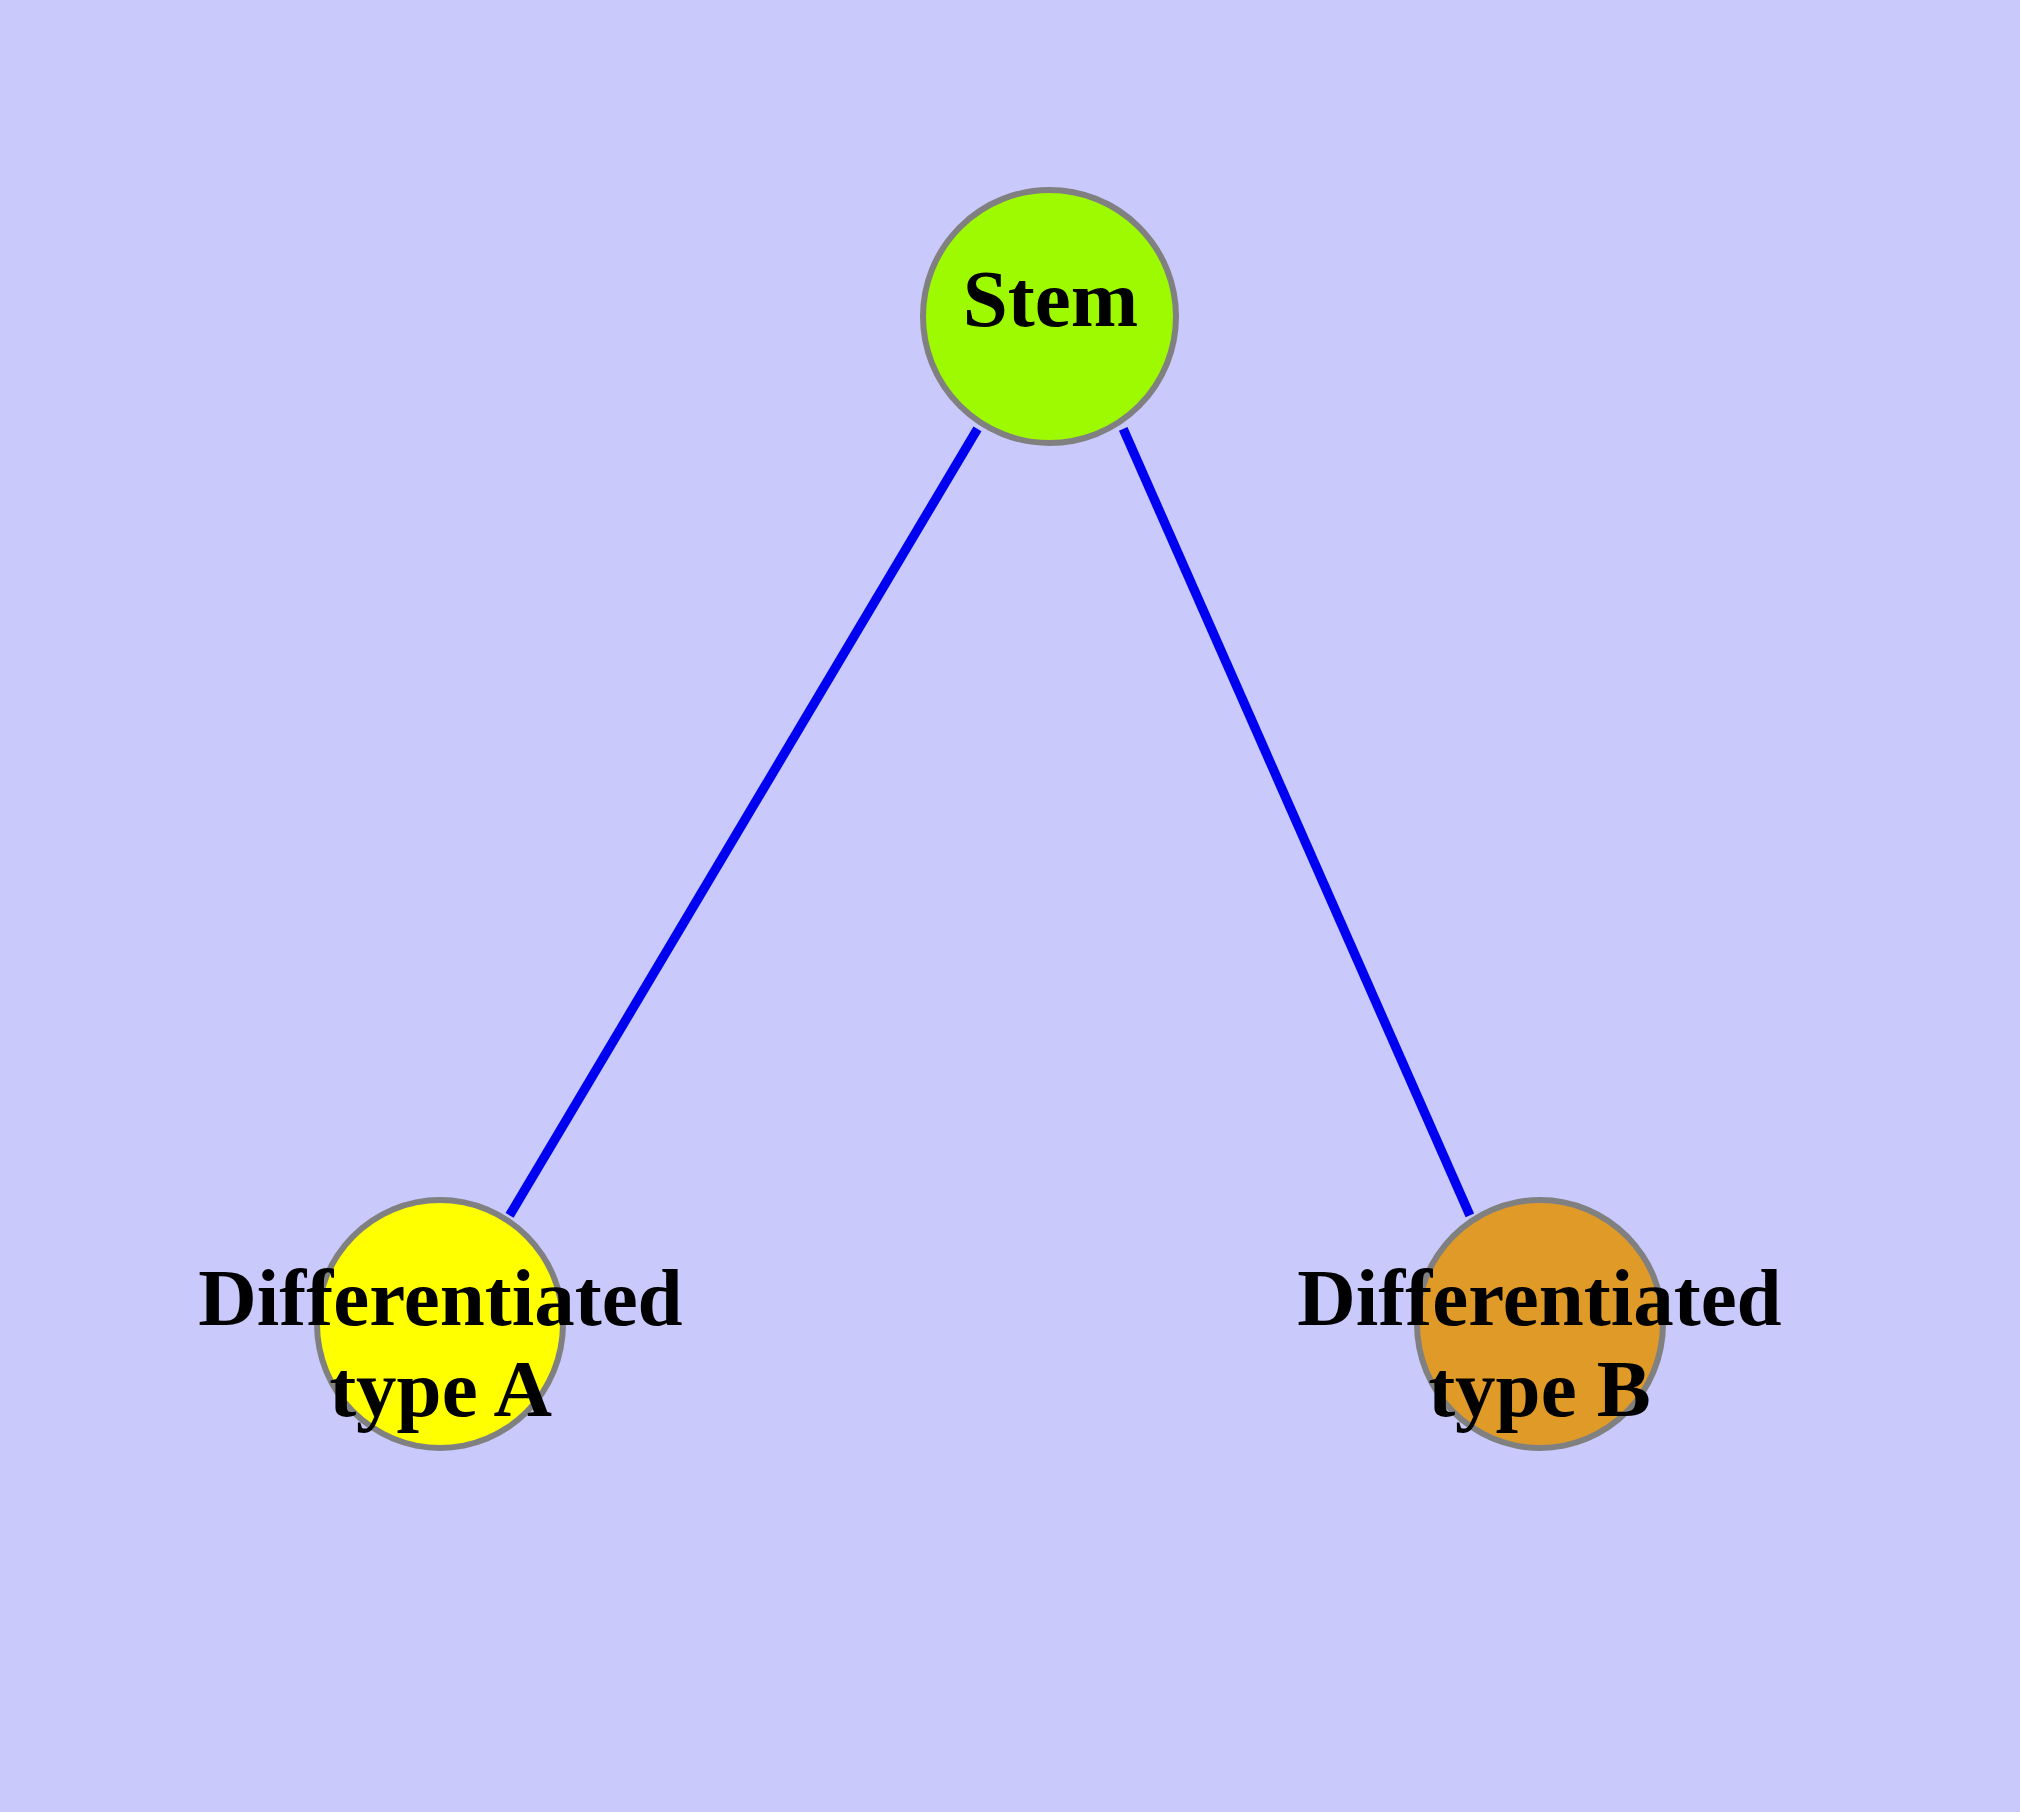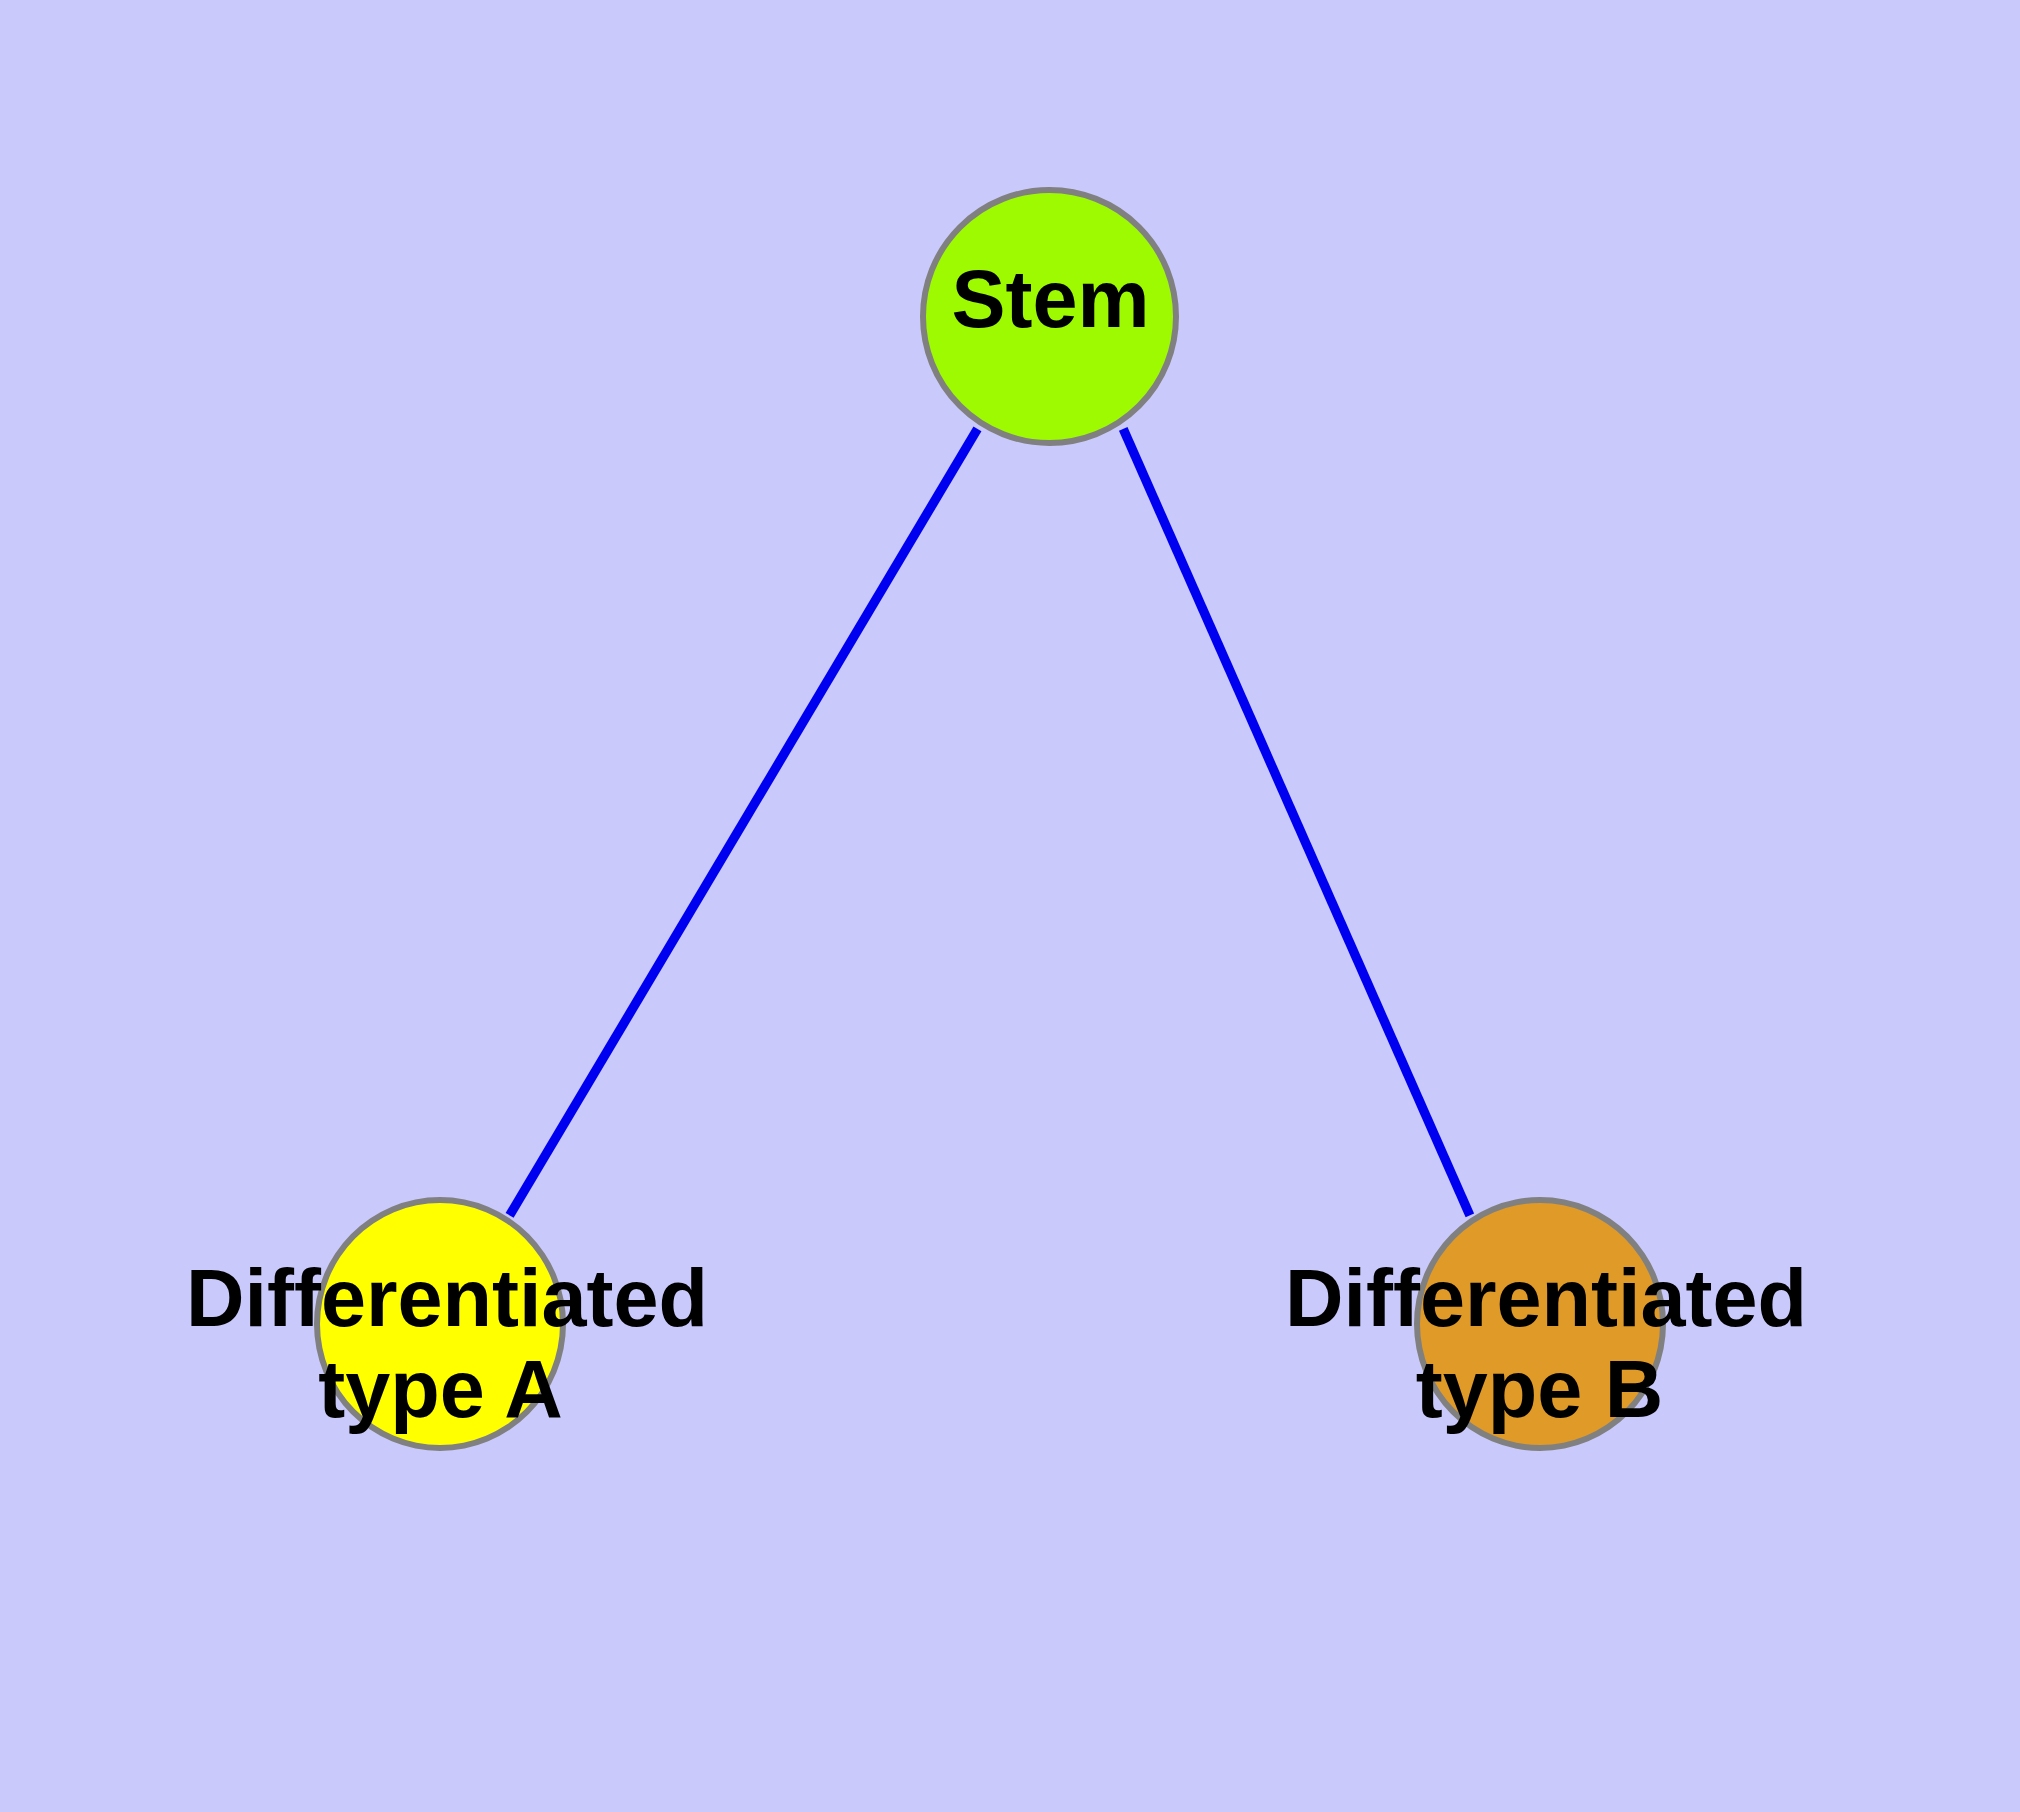--- a/index.html
+++ b/index.html
@@ -7,21 +7,21 @@
     margin: 0;
     padding: 0;
     background: #c9c9fc;
   }
   #stage {
     position: relative;
     width: 1986px;
     height: 1812px;
     background: #c9c9fc;
     overflow: hidden;
-    font-family: Liberation Sans, sans-serif;
+    font-family: Liberation Serif, serif;
     padding-left: 24px;
   }
   #edge-layer {
     position: absolute;
     left: 0;
     top: 0;
     width: 2021px;
     height: 1812px;
   }
   .node {

